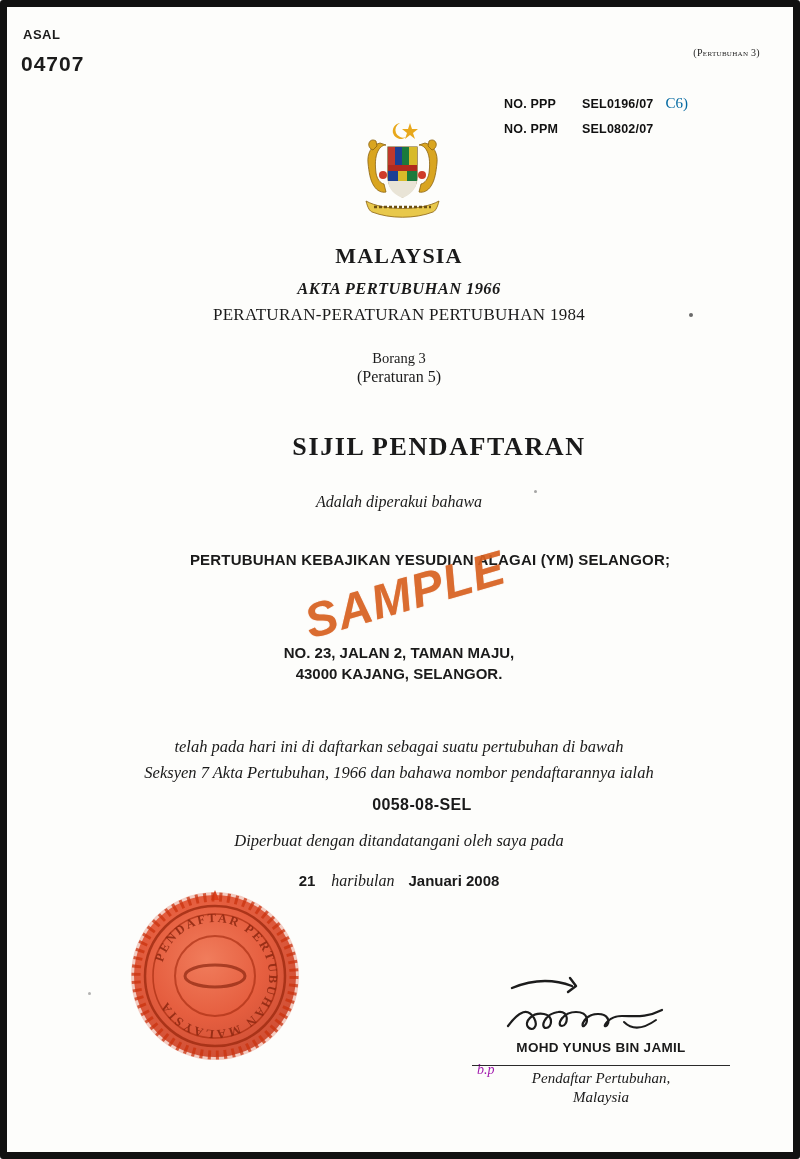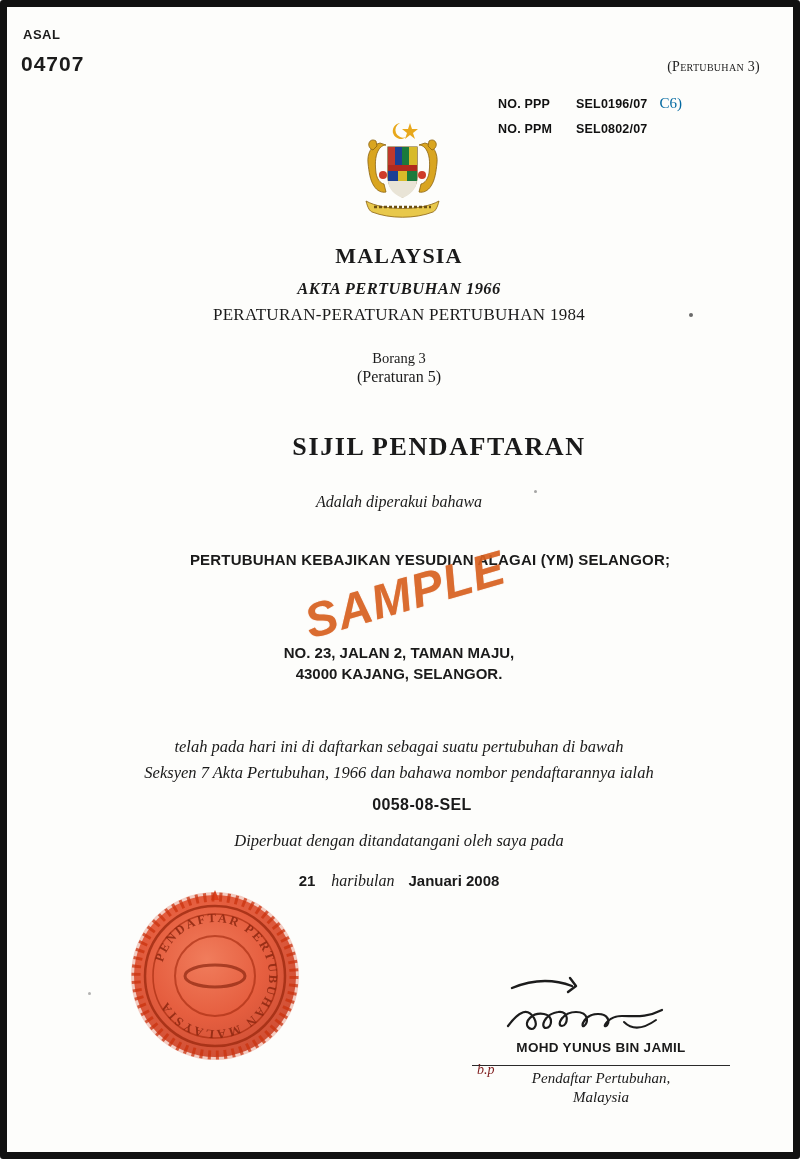--- a/index.html
+++ b/index.html
@@ -68,43 +68,42 @@
     letter-spacing: 1px;
     color: #1b1b1b;
   }
 
   
   .form-ref {
     position: absolute;
     right: 32px;
     top: 40px;
     font-family: "Liberation Serif", serif;
-    font-size: 14px;
+    font-size: 10px;
     font-variant: small-caps;
     letter-spacing: 0.3px;
     color: #222;
-    margin-top: 12px;
   }
 
   
   .refblock {
     position: absolute;
     left: 492px;
     top: 88px;
     font-family: "Liberation Sans", sans-serif;
     font-size: 12.5px;
     font-weight: bold;
     color: #111;
   }
   .refrow {
     display: flex;
     align-items: baseline;
     margin-bottom: 10px;
   }
-  .ref-label { width: 78px; letter-spacing: 0.2px;}
+  .ref-label { width: 78px; letter-spacing: 0.2px; margin-left: 6px;}
   .ref-value { letter-spacing: 0.2px;}
   .ref-mark {
     font-family: "Liberation Serif", serif;
     font-weight: normal;
     font-size: 15px;
     margin-left: 12px;
     color: #0369a1;
   }
 
   
@@ -261,21 +260,21 @@
     width: 200px;
     height: 70px;
   }
   .bp {
     position: absolute;
     left: 471px;
     top: 1055px;
     font-family: "Liberation Serif", serif;
     font-style: italic;
     font-size: 14px;
-    color: #7f1d1d;
+    color: #a21caf;
   }
   .sig-rule {
     position: absolute;
     left: 466px;
     top: 1058px;
     width: 258px;
     height: 0;
     border-top: 1px solid #2a2a2a;
   }
   .sig-name {

